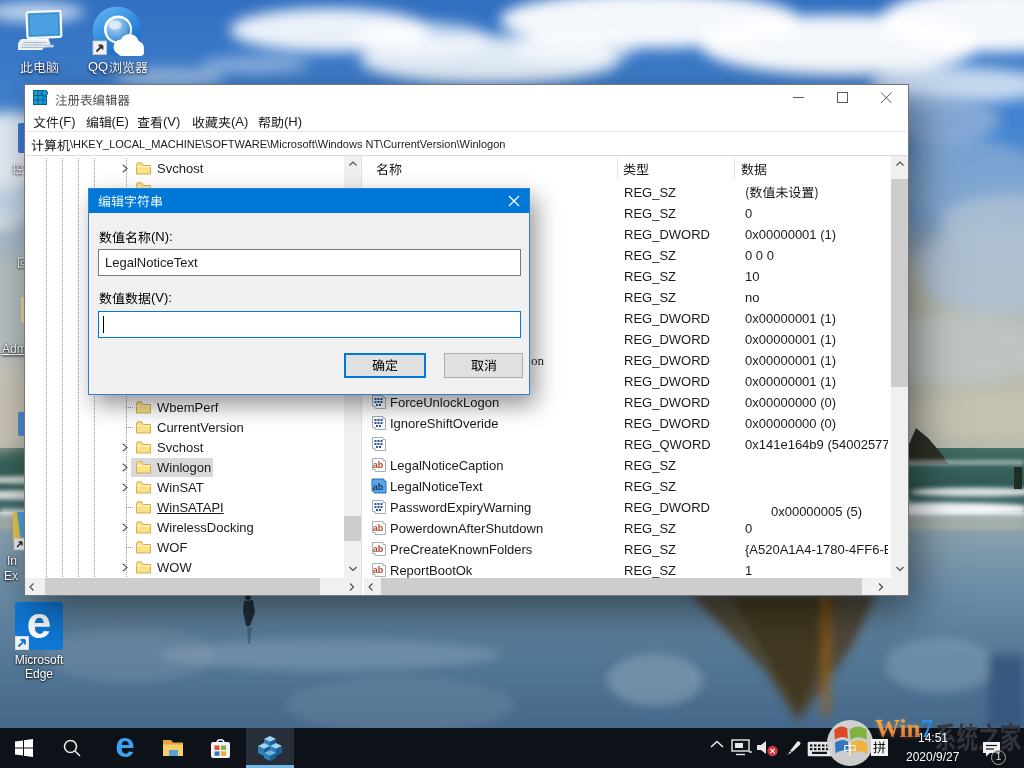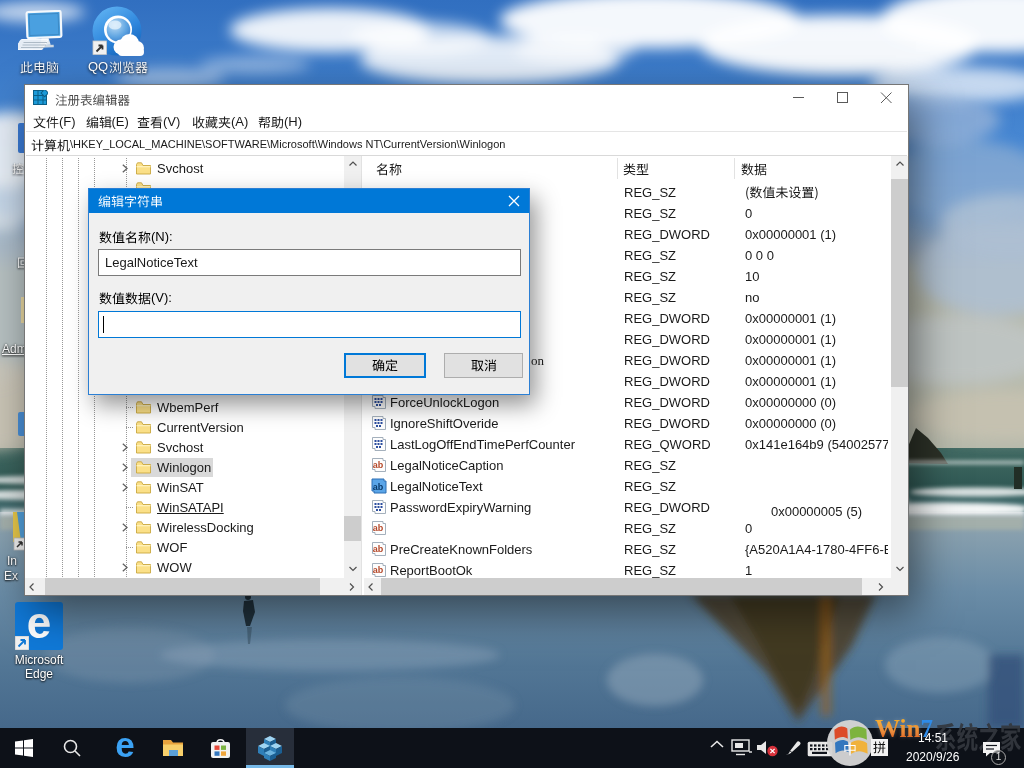--- a/index.html
+++ b/index.html
@@ -428,21 +428,20 @@
         <rect x="3.5" y="4" width="2" height="2"></rect>
         <rect x="6.5" y="4" width="2" height="2"></rect>
         <rect x="9.5" y="4" width="2" height="2"></rect>
 <rect x="3.5" y="7" width="2" height="2"></rect>
         <rect x="6.5" y="7" width="2" height="2"></rect>
         <rect x="9.5" y="7" width="2" height="2"></rect>
 <rect x="5" y="10" width="2" height="2"></rect>
         <rect x="8" y="10" width="2" height="2"></rect>
       </g>
     </svg>
-<div class="row" style="left:390px;top:433.5px;">LastLogOffEndTimePerfCounter</div>
 <div class="row" style="left:624px;top:433.5px;">REG_QWORD</div>
 <div class="row" style="left:745px;top:433.5px;width:143px;overflow:hidden;">0x141e164b9 (5400257785)</div>
 <svg class="abs" style="left:371px;top:457.0px" width="16" height="16" viewBox="0 0 16 16">
 <path d="M1.5 1.5 L12 1.5 L12 3.5 L14.5 3.5 L14.5 14.5 L4 14.5 L4 12.5 L1.5 12.5 Z" fill="#fdfdfd" stroke="#9aa7b4" stroke-width="0.9"></path>
 <text x="7" y="11" font-size="9" font-weight="bold" fill="#b4482a" text-anchor="middle" font-family="Liberation Sans">ab</text>
     </svg>
 <div class="row" style="left:390px;top:454.5px;">LegalNoticeCaption</div>
 <div class="row" style="left:624px;top:454.5px;">REG_SZ</div>
 <svg class="abs" style="left:371px;top:478.0px" width="16" height="16" viewBox="0 0 16 16">
 <path d="M1 1 L13 1 L13 3 L15 3 L15 15 L3 15 L3 13 L1 13 Z" fill="#5aa5e8" stroke="#2d6fb4" stroke-width="1"></path>
@@ -463,20 +462,21 @@
         <rect x="8" y="10" width="2" height="2"></rect>
       </g>
     </svg>
 <div class="row" style="left:390px;top:496.5px;">PasswordExpiryWarning</div>
 <div class="row" style="left:624px;top:496.5px;">REG_DWORD</div>
 <div class="row" style="left:745px;top:501px;width:143px;overflow:hidden;text-align:center;">0x00000005 (5)</div>
 <svg class="abs" style="left:371px;top:520.0px" width="16" height="16" viewBox="0 0 16 16">
 <path d="M1.5 1.5 L12 1.5 L12 3.5 L14.5 3.5 L14.5 14.5 L4 14.5 L4 12.5 L1.5 12.5 Z" fill="#fdfdfd" stroke="#9aa7b4" stroke-width="0.9"></path>
 <text x="7" y="11" font-size="9" font-weight="bold" fill="#b4482a" text-anchor="middle" font-family="Liberation Sans">ab</text>
     </svg>
+<div class="row" style="left:390px;top:517.5px;">PowerdownAfterShutdown</div>
 <div class="row" style="left:624px;top:517.5px;">REG_SZ</div>
 <div class="row" style="left:745px;top:517.5px;width:143px;overflow:hidden;">0</div>
 <svg class="abs" style="left:371px;top:541.0px" width="16" height="16" viewBox="0 0 16 16">
 <path d="M1.5 1.5 L12 1.5 L12 3.5 L14.5 3.5 L14.5 14.5 L4 14.5 L4 12.5 L1.5 12.5 Z" fill="#fdfdfd" stroke="#9aa7b4" stroke-width="0.9"></path>
 <text x="7" y="11" font-size="9" font-weight="bold" fill="#b4482a" text-anchor="middle" font-family="Liberation Sans">ab</text>
     </svg>
 <div class="row" style="left:390px;top:538.5px;">PreCreateKnownFolders</div>
 <div class="row" style="left:624px;top:538.5px;">REG_SZ</div>
 <div class="row" style="left:745px;top:538.5px;width:143px;overflow:hidden;">{A520A1A4-1780-4FF6-BD18-167343C5AF16}</div>
 <svg class="abs" style="left:371px;top:562.0px" width="16" height="16" viewBox="0 0 16 16">
@@ -617,21 +617,21 @@
     </div>
 <div style="position:absolute;left:843px;top:740px;"><svg width="14" height="18.2" viewBox="0 -14.3 14 18.2">
         <path d="M6.4 -11.8V-9.3H1.3V-2.6H2.4V-3.5H6.4V1.1H7.5V-3.5H11.6V-2.7H12.6V-9.3H7.5V-11.8ZM2.4 -4.5V-8.2H6.4V-4.5ZM11.6 -4.5H7.5V-8.2H11.6Z" fill="#ffffff"></path>
       </svg></div>
 <div class="abs" style="left:871px;top:739px;width:17px;height:17px;background:#f2f2f2;display:flex;align-items:center;justify-content:center;">
       <svg width="13" height="16.9" viewBox="0 -13.3 13 16.9">
         <path d="M5.9 -10.5C6.4 -9.8 6.8 -8.8 7 -8.2L7.9 -8.6C7.7 -9.2 7.2 -10.1 6.7 -10.8ZM2.1 -10.9V-8.3H0.5V-7.4H2.1V-4.5C1.5 -4.3 0.9 -4.1 0.4 -4L0.6 -3.1L2.1 -3.6V-0.2C2.1 -0 2.1 0 1.9 0C1.8 0 1.3 0 0.7 0C0.8 0.3 1 0.7 1 1C1.8 1 2.3 0.9 2.6 0.8C3 0.6 3.1 0.4 3.1 -0.2V-3.9L4.4 -4.3L4.2 -5.2L3.1 -4.8V-7.4H4.4V-8.3H3.1V-10.9ZM9.5 -7.2V-4.6H7.6V-4.8V-7.2ZM10.5 -10.9C10.3 -10.1 9.8 -8.9 9.3 -8.2H5.1V-7.2H6.7V-4.8V-4.6H4.7V-3.7H6.6C6.5 -2.3 6.1 -0.7 4.4 0.4C4.6 0.6 4.9 0.9 5 1.1C6.9 -0.2 7.5 -2 7.6 -3.7H9.5V1H10.5V-3.7H12.4V-4.6H10.5V-7.2H12.1V-8.2H10.3C10.7 -8.9 11.2 -9.8 11.5 -10.5Z" fill="#111"></path>
       </svg>
     </div>
 <div class="abs" style="left:918px;top:731px;color:#fff;font-size:12px;">14:51</div>
-<div class="abs" style="left:906px;top:750px;color:#fff;font-size:12px;">2020/9/26</div>
+<div class="abs" style="left:906px;top:750px;color:#fff;font-size:12px;">2020/9/27</div>
 <svg class="abs" style="left:982px;top:741px" width="19" height="16" viewBox="0 0 19 16">
 <path d="M1 1 L18 1 L18 12 L8 12 L4 15.5 L4 12 L1 12 Z" fill="#f2f2f2"></path>
 <g stroke="#10141c" stroke-width="1.2">
         <line x1="4" y1="4.5" x2="15" y2="4.5"></line>
         <line x1="4" y1="8" x2="12" y2="8"></line>
       </g>
     </svg>
 <div class="abs" style="left:991px;top:750px;width:15px;height:15px;border-radius:50%;border:1.5px solid #a8a8a8;box-sizing:border-box;color:#e0e0e0;font-size:10px;text-align:center;line-height:12px;background:rgba(20,24,30,.55);">1</div>
 </div>
 </body></html>

